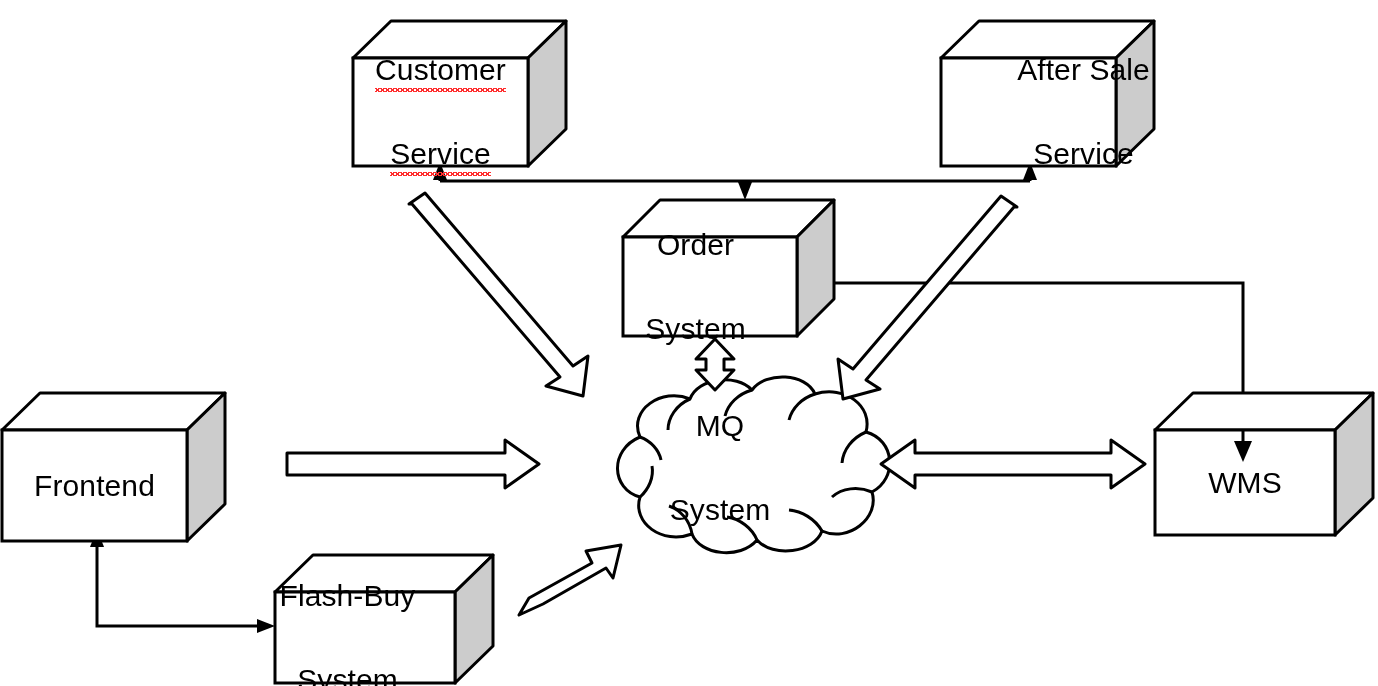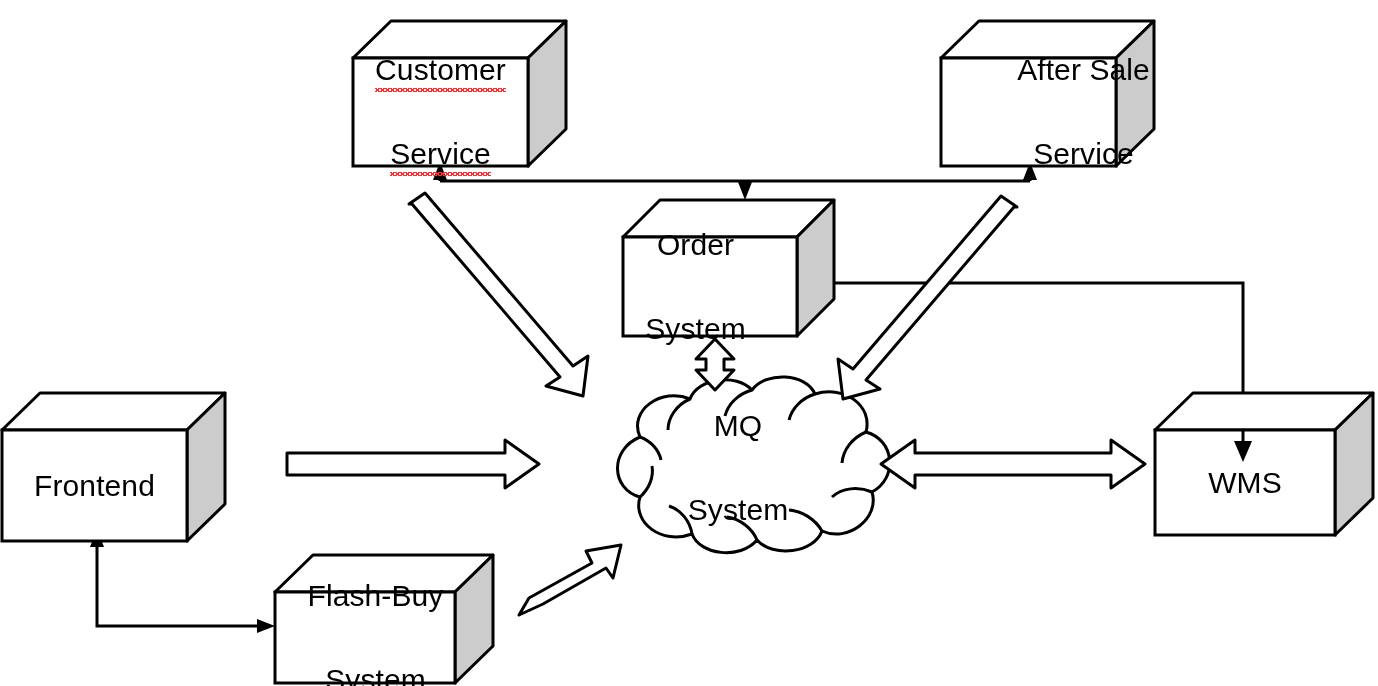--- a/index.html
+++ b/index.html
@@ -183,30 +183,30 @@
   <div class="node-label" style="left:996px; top:58px; width:175px; height:108px;">
     <span>After Sale</span>
     <span>Service</span>
   </div>
 
   <div class="node-label" style="left:623px; top:237px; width:145px; height:99px;">
     <span>Order</span>
     <span>System</span>
   </div>
 
-  <div class="node-label" style="left:618px; top:413px; width:240px; height:110px;">
+  <div class="node-label" style="left:600px; top:413px; width:240px; height:110px;">
     <span>MQ</span>
     <span>System</span>
   </div>
 
   <div class="node-label" style="left:2px; top:430px; width:185px; height:111px;border-radius:25px;">
     <span>Frontend</span>
   </div>
 
-  <div class="node-label" style="left:275px; top:592px; width:145px; height:91px;padding-left:28px;">
+  <div class="node-label" style="left:275px; top:592px; width:145px; height:91px;">
     <span>Flash-Buy</span>
     <span>System</span>
   </div>
 
   <div class="node-label" style="left:1155px; top:430px; width:180px; height:105px;">
     <span>WMS</span>
   </div>
 
 </div>
 

